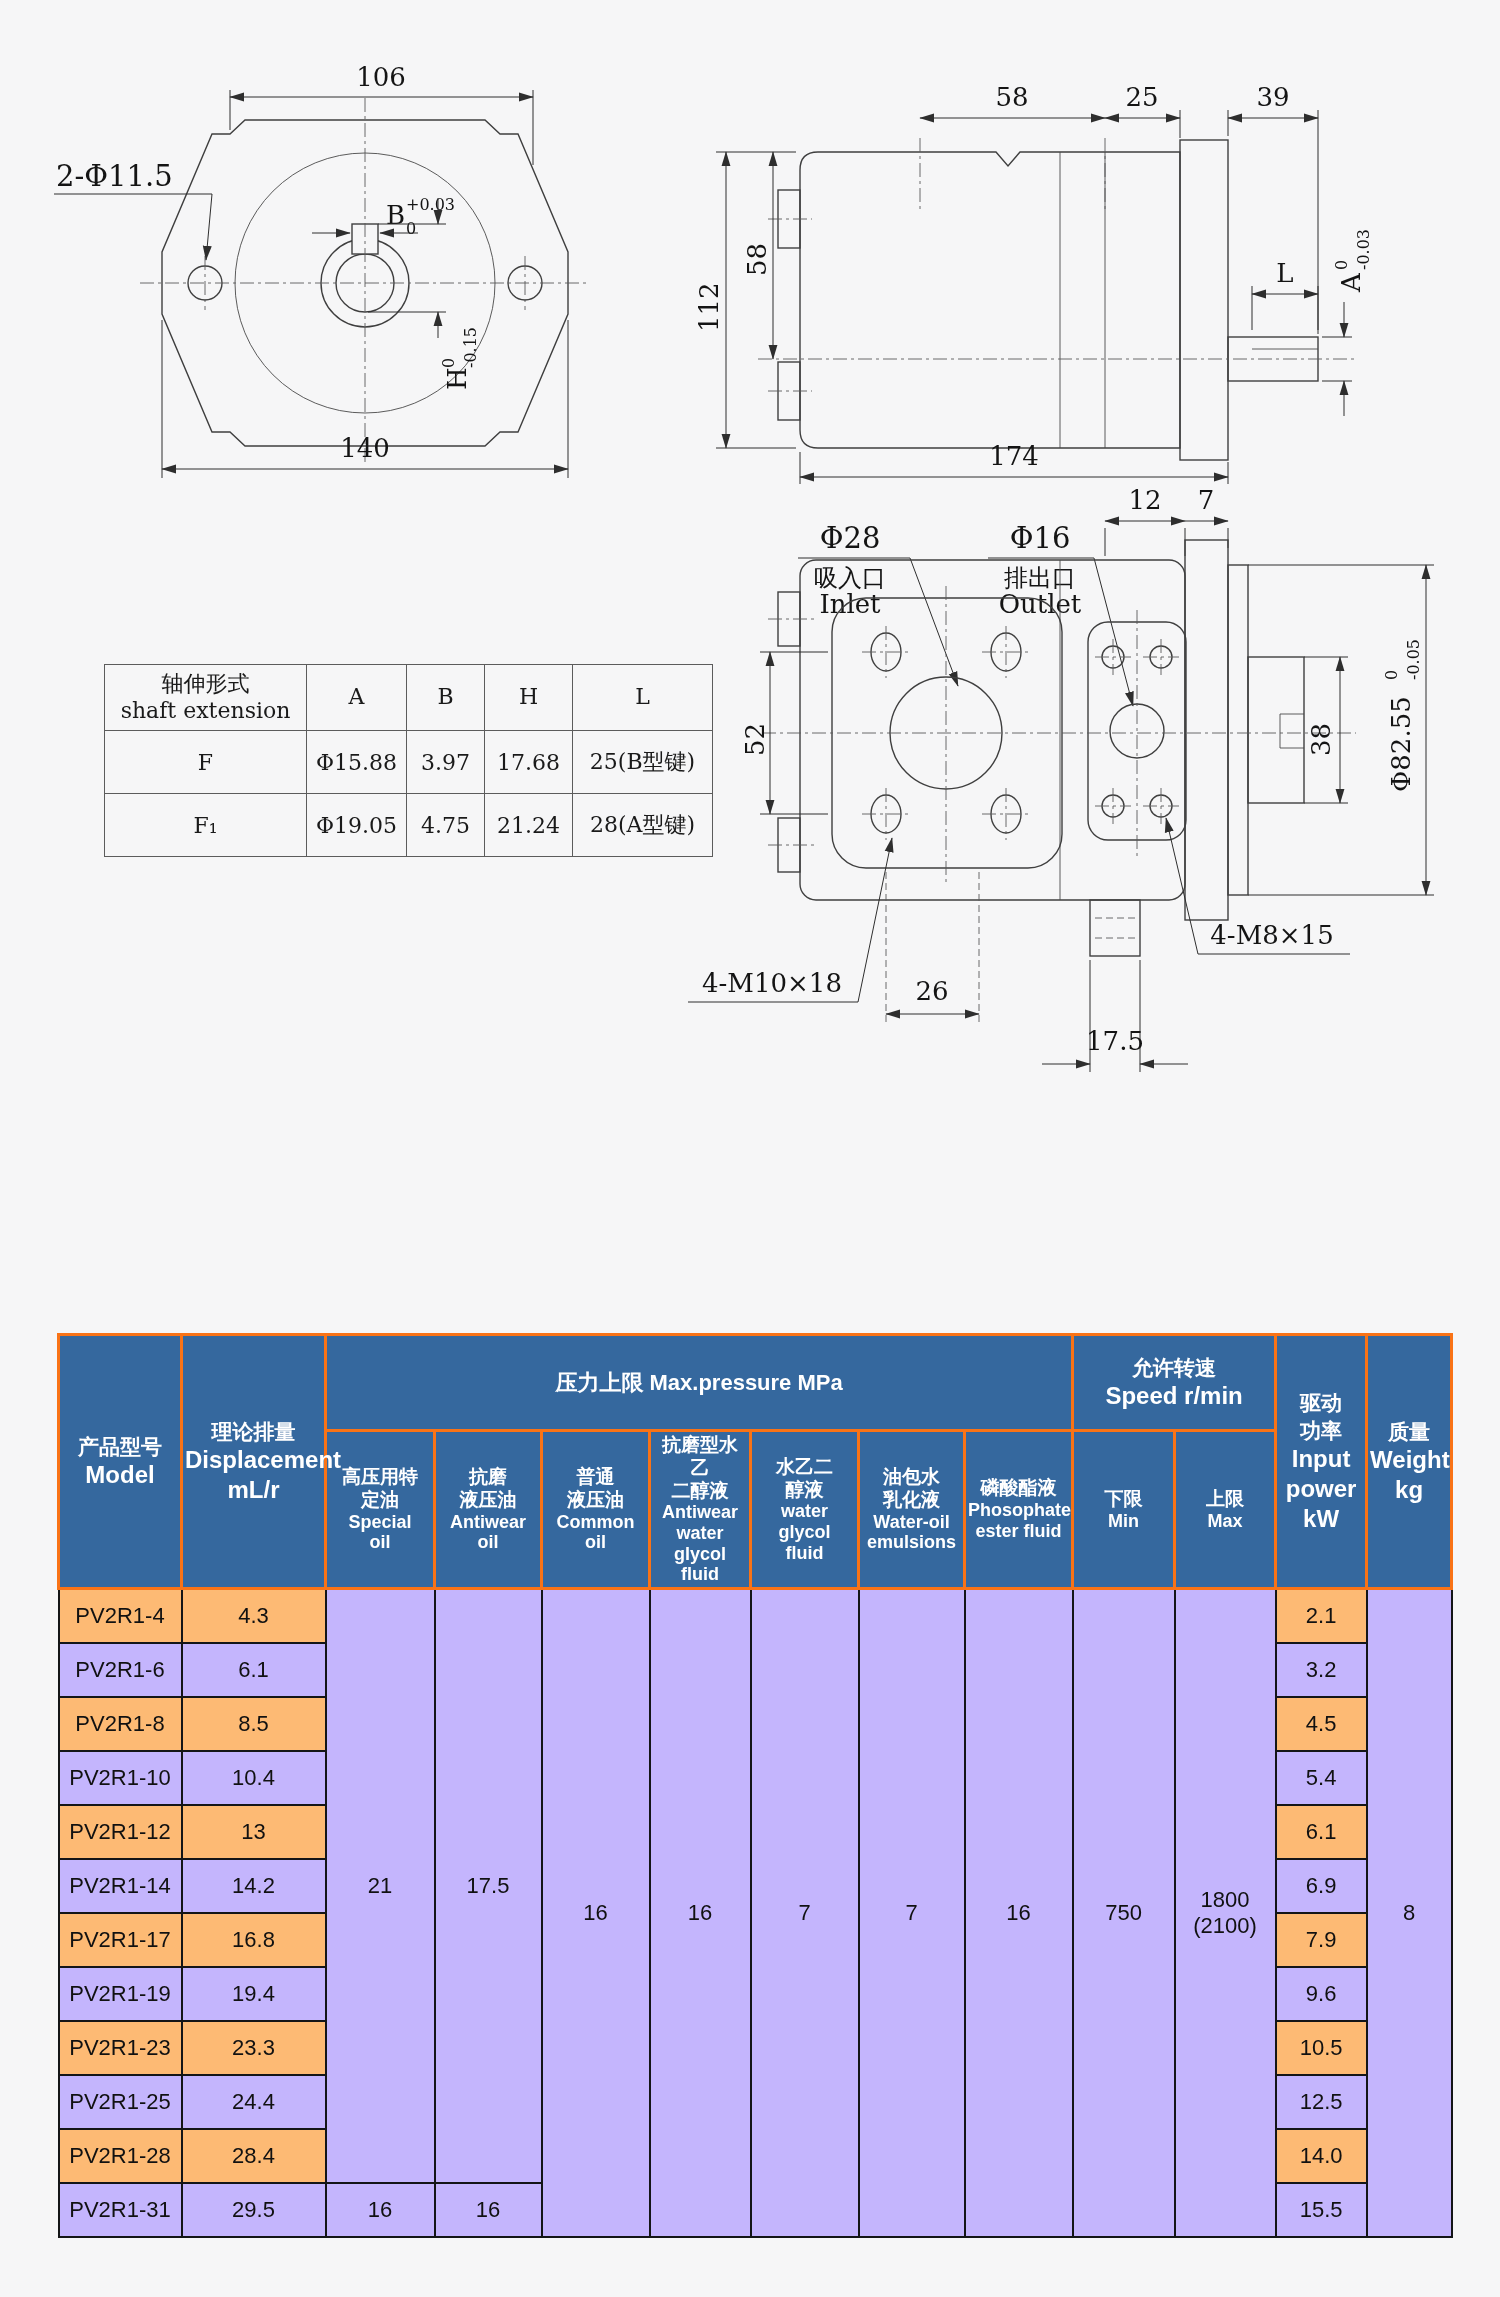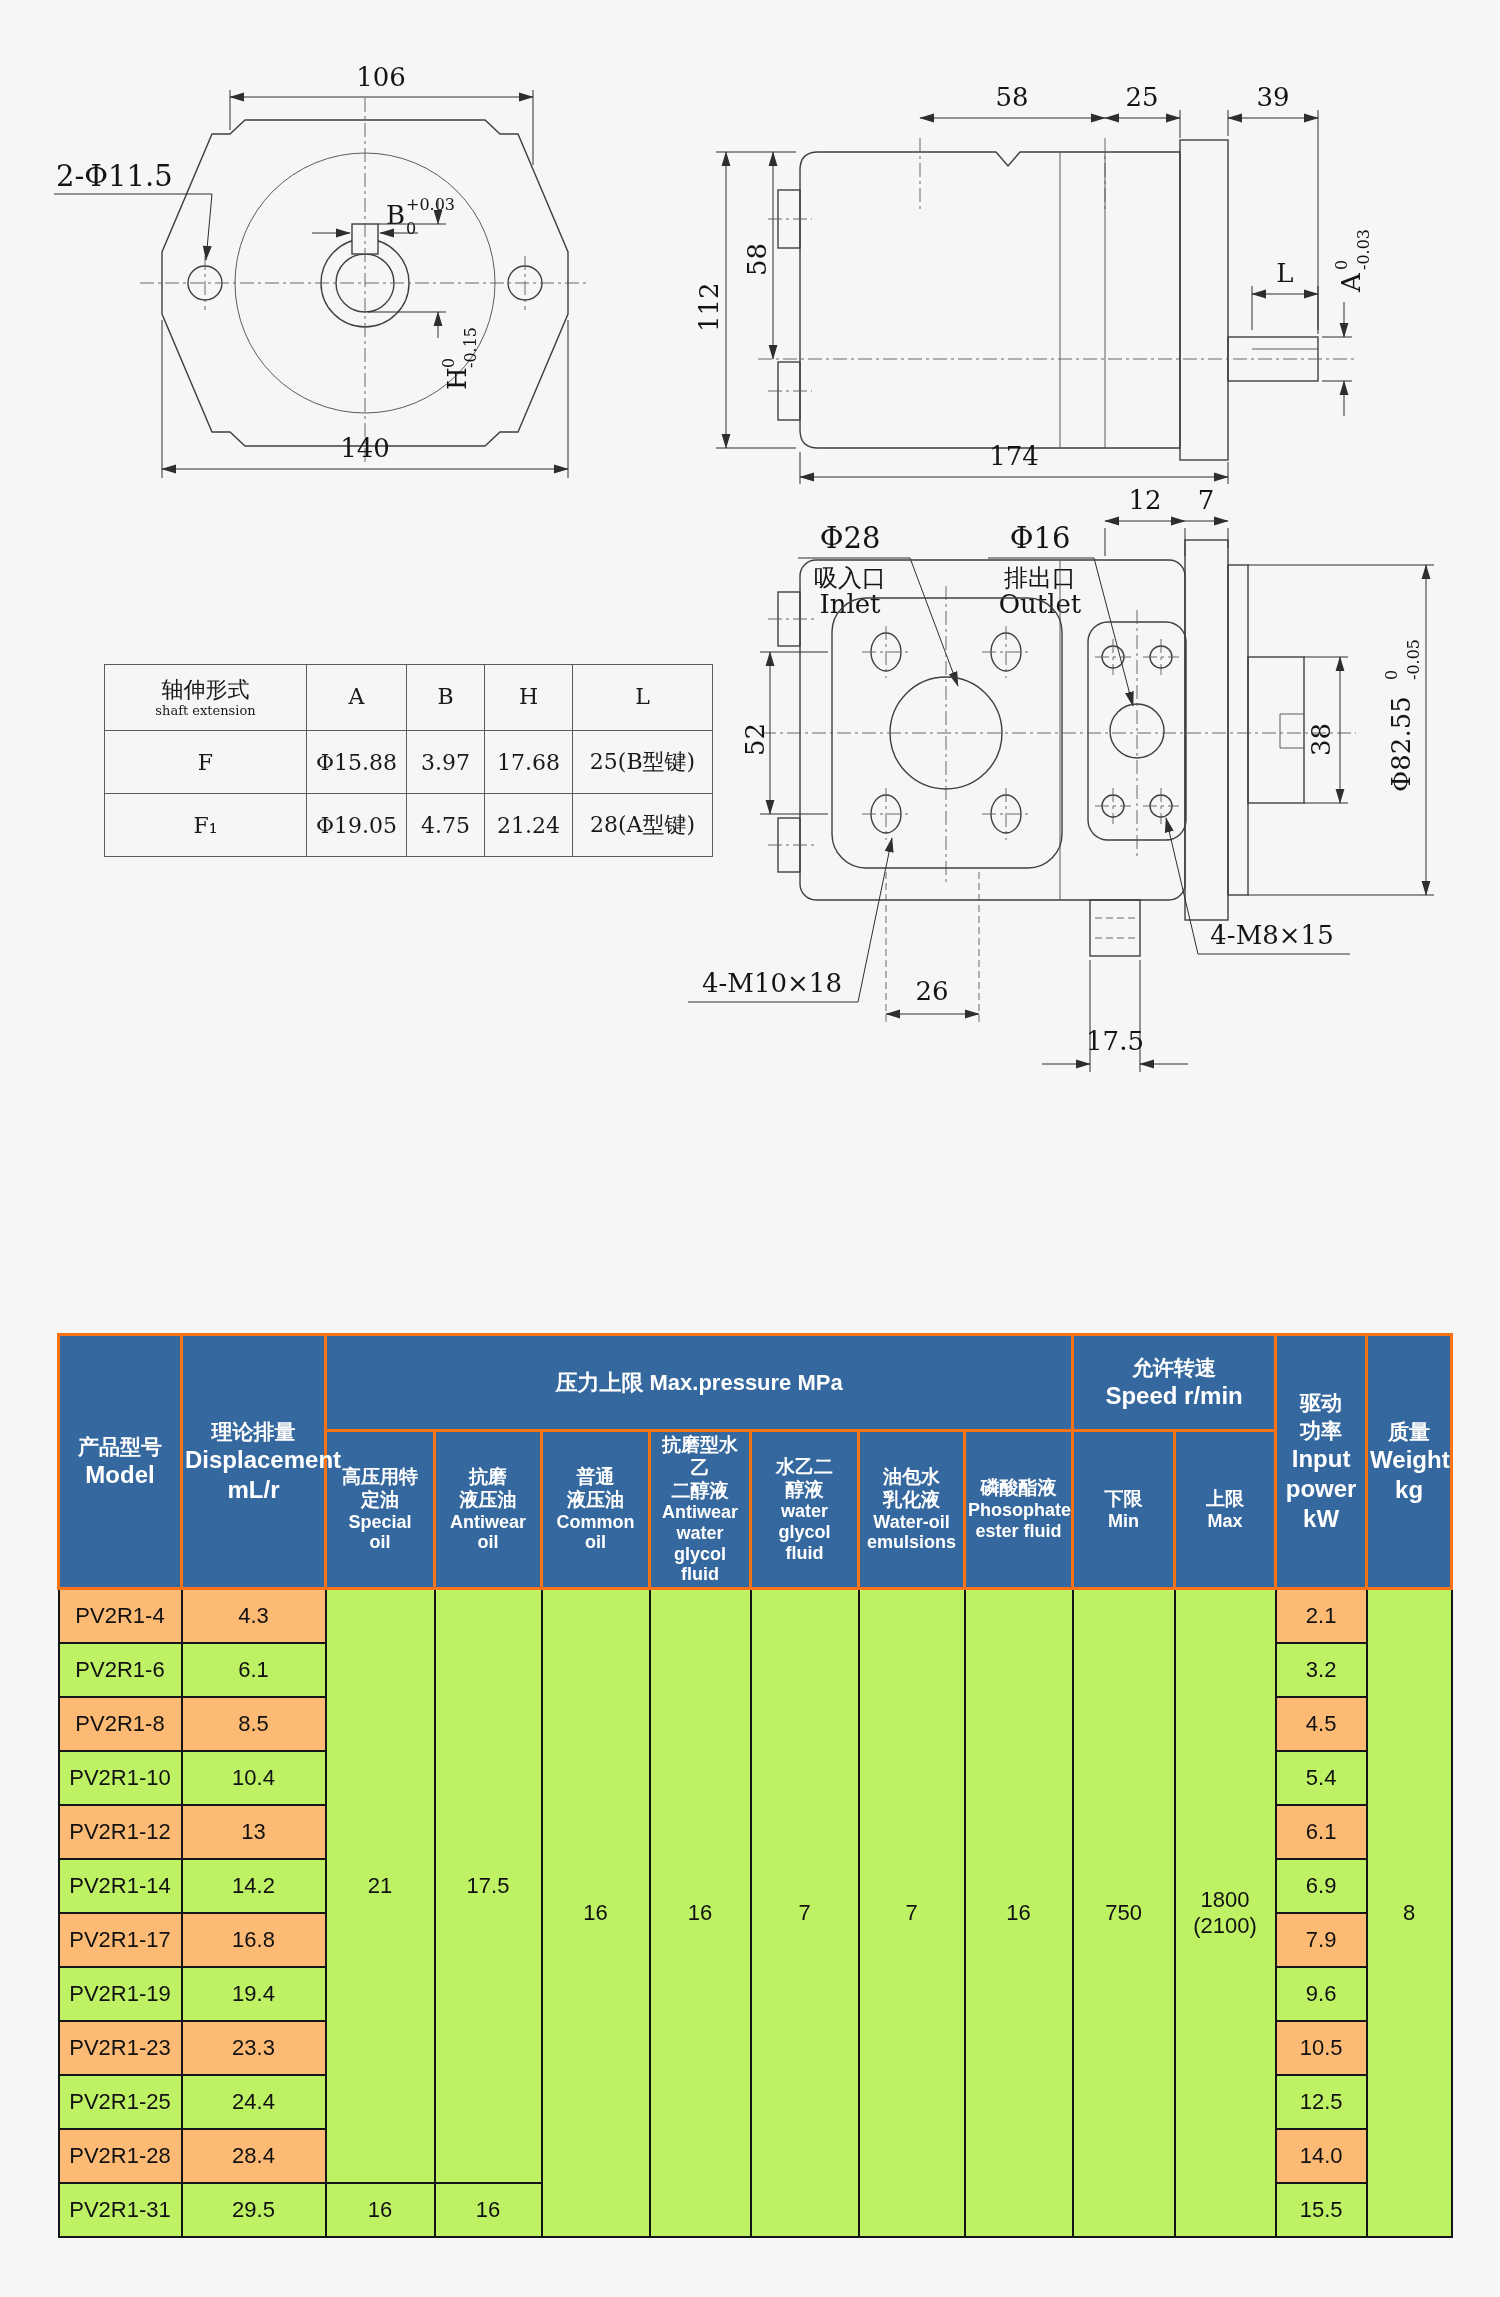--- a/index.html
+++ b/index.html
@@ -13,31 +13,31 @@
   .wt{fill:#f6f6f7;stroke:#3f3f3f;stroke-width:1.4;}
   text.d{font-family:"DejaVu Serif",serif;font-size:26px;fill:#141414;}
   text.s{font-family:"DejaVu Serif",serif;font-size:16px;fill:#141414;}
   text.big{font-size:29px;}
   text.cnj{font-family:"DejaVu Sans",sans-serif;font-size:24px;fill:#141414;}
   .mid{text-anchor:middle;}
   
   .shaft{position:absolute;left:104px;top:664px;border-collapse:collapse;table-layout:fixed;background:#f6f6f7;color:#1a1a1a;font-family:"DejaVu Serif",serif;}
   .shaft th,.shaft td{border:1.6px solid #5c5c5c;text-align:center;vertical-align:middle;padding:0;font-weight:normal;}
   .shaft .h1{font-size:22px;line-height:1.2;}
-  .shaft .h2{font-size:13px;line-height:1.2;}
+  .shaft .h2{font-size:22px;line-height:1.2;}
   .shaft td{font-size:22px;}
   
   .spec{position:absolute;left:57px;top:1333px;width:1393px;border-collapse:collapse;table-layout:fixed;}
   .spec th{background:#35689e;color:#fff;border:3px solid #f97316;font-weight:bold;padding:2px;vertical-align:middle;}
   .spec .cn{display:block;font-size:21px;line-height:1.3;}
   .spec .en{display:block;font-size:24px;line-height:1.25;}
   .spec .grp{font-size:22px;}
   .spec .subrow .cn{font-size:19px;line-height:1.2;}
   .spec .subrow .en{font-size:18px;line-height:1.15;font-weight:bold;}
-  .spec td{border:2px solid #141517;background:#bef264;text-align:center;vertical-align:middle;font-size:22px;color:#111;padding:0;}
+  .spec td{border:2px solid #141517;background:#c4b5fd;text-align:center;vertical-align:middle;font-size:22px;color:#111;padding:0;}
   .spec tbody tr{height:54px;}
   .spec tr.alt td.c{background:#fdba74;margin-left:44px;}
   .ml{white-space:pre-line;}
 </style>
 </head>
 <body>
 
 <svg width="1500" height="1120" viewBox="0 0 1500 1120" style="position:absolute;left:0;top:0;">
   <defs>
     <marker id="ar" viewBox="0 0 10 10" refX="9.5" refY="5" markerWidth="15" markerHeight="15" orient="auto-start-reverse">

